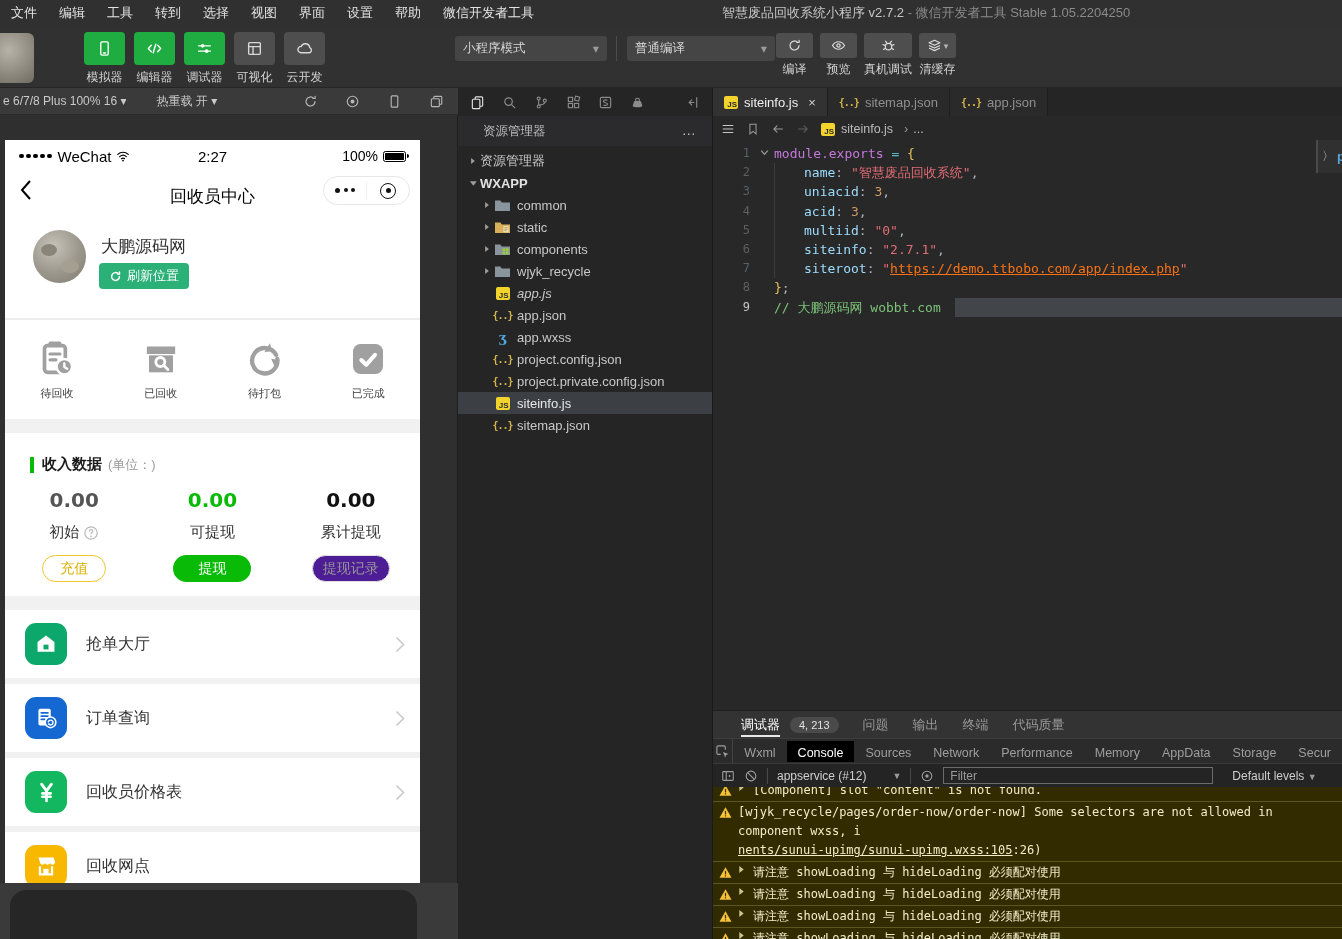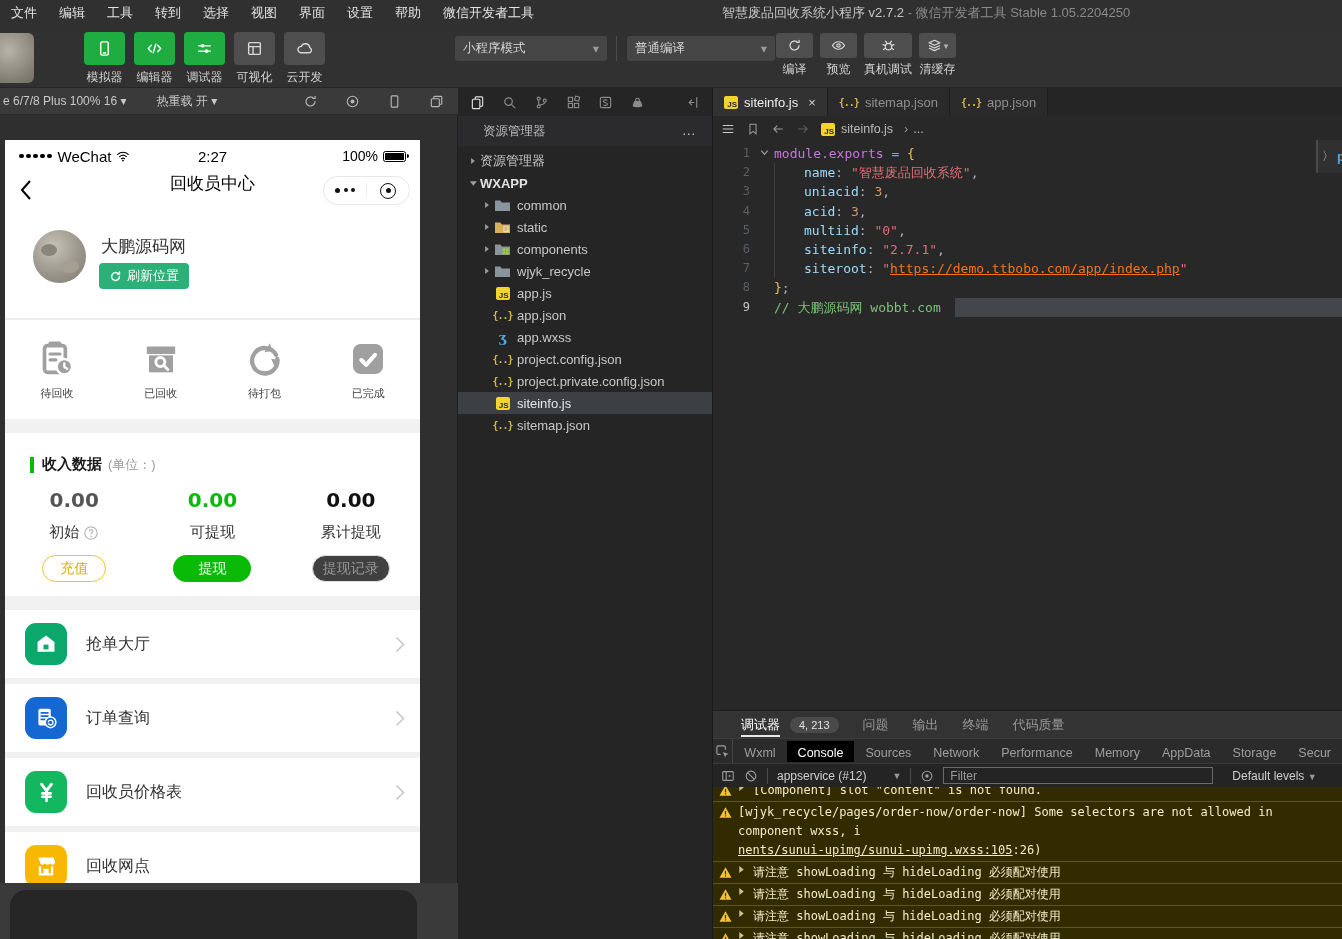--- a/index.html
+++ b/index.html
@@ -41,21 +41,21 @@
 #phone-bezel{position:absolute;left:10px;top:7px;width:407px;height:49px;background:#262626;border-radius:16px 16px 0 0}
 
 #statusbar{height:32px;display:flex;align-items:center;padding:0 14px;font-size:15px;position:relative}
 #sig-dots{display:flex;gap:2.5px;margin-right:6px}
 #sig-dots i{width:4.5px;height:4.5px;border-radius:50%;background:#000}
 #carrier{font-weight:400;color:#000}
 #st-time{position:absolute;left:0;right:0;text-align:center;font-size:15px}
 #st-right{margin-left:auto;display:flex;align-items:center;gap:5px;font-size:14px}
 .batt{width:23px;height:11px;border:1px solid #000;border-radius:2.5px;position:relative;background:#000;background-clip:content-box;padding:1px}
 .batt:after{content:"";position:absolute;right:-4px;top:2.5px;width:2.5px;height:4px;background:#000;border-radius:0 2px 2px 0}
-#navbar{height:36px;position:relative;display:flex;align-items:flex-start}
+#navbar{height:36px;position:relative;display:flex;align-items:flex-end}
 #nav-back{position:absolute;left:14px;top:7px;width:14px;height:22px;color:#000;cursor:pointer}
 #nav-title{flex:1;text-align:center;font-size:17px;color:#000}
 #capsule{position:absolute;right:10px;top:4px;width:87px;height:29px;border:1px solid #e7e7e7;border-radius:15px;display:flex;align-items:center;background:#fff}
 #cap-dots{flex:1;display:flex;justify-content:center;gap:3.5px;cursor:pointer}
 #cap-dots i{width:4px;height:4px;border-radius:50%;background:#111}
 #cap-dots i:first-child{width:5px;height:5px}
 #cap-div{width:1px;height:17px;background:#eee}
 #cap-target{flex:1;display:flex;justify-content:center;cursor:pointer}
 #cap-target .tg{width:16px;height:16px;border:1.8px solid #111;border-radius:50%;display:flex;align-items:center;justify-content:center}
 #cap-target .tg i{width:5px;height:5px;background:#111;border-radius:50%}
@@ -83,21 +83,21 @@
 #income-bar{width:4px;height:16px;background:#09bb07;margin-right:8px}
 #income-title{font-size:15px;font-weight:bold;color:#1a1a1a}
 #income-unit{font-size:13px;color:#9b9b9b;margin-left:6px}
 #income-cols{display:flex;margin-top:14px}
 .icol{flex:1;text-align:center}
 .icol .val{font-size:20px;font-weight:bold;font-family:"DejaVu Sans",sans-serif}
 .icol .ilbl{font-size:15px;color:#333;margin-top:11px;display:flex;align-items:center;justify-content:center;gap:4px}
 .icol .pill{margin:13px auto 0;height:27px;border-radius:14px;font-size:14px;display:flex;align-items:center;justify-content:center;cursor:pointer}
 .pill.yellow-outline{width:64px;border:1px solid #f0c42a;color:#dcae00;background:#fff}
 .pill.green-solid{width:78px;background:#09bb07;color:#fff}
-.pill.gray-outline{width:78px;border:1px solid #e0e0e0;color:#979797;background:#404040}
+.pill.gray-outline{width:78px;border:1px solid #e0e0e0;color:#979797;background:#4c1d95}
 #pmenu .prow{height:68px;background:#fff;display:flex;align-items:center;padding-left:20px;position:relative;cursor:pointer}
 #pmenu .gap{height:6px;background:#f1f1f1}
 .prow .micon{width:42px;height:42px;border-radius:11px;display:flex;align-items:center;justify-content:center}
 .prow .mlbl{font-size:16px;color:#333;margin-left:19px}
 .prow .chev{position:absolute;right:15px;color:#c9c9c9;width:10px;height:17px}
 
 #explorer{position:absolute;left:458px;top:88px;width:255px;height:851px;background:#252526;border-right:1px solid #1a1a1a;font-size:13px}
 #activity{height:28px;display:flex;align-items:center;gap:17px;padding:0 12px;color:#8c8c8c}
 #activity .ic{width:15px;height:15px;cursor:pointer}
 #activity .on{color:#e2e2e2}
@@ -667,21 +667,21 @@
               <path d="M1 2.5h5.3l1.5 2H16v8.5H1z"></path>
             </svg>
           </span>
           <span class="tl" style="margin-left: 1px;">wjyk_recycle</span>
         </div>
         <div class="trow" style="padding-left: 22px;">
           <span class="sp"></span>
           <span class="fic">
             <span class="fjs">JS</span>
           </span>
-          <span class="tl" style="margin-left: 1px;">app.js</span>
+          <span class="tl" style="margin-left: 1px; font-style: italic;">app.js</span>
         </div>
         <div class="trow" style="padding-left: 22px;">
           <span class="sp"></span>
           <span class="fic">
             <span class="fjson">{..}</span>
           </span>
           <span class="tl" style="margin-left: 1px;">app.json</span>
         </div>
         <div class="trow" style="padding-left: 22px;">
           <span class="sp"></span>

